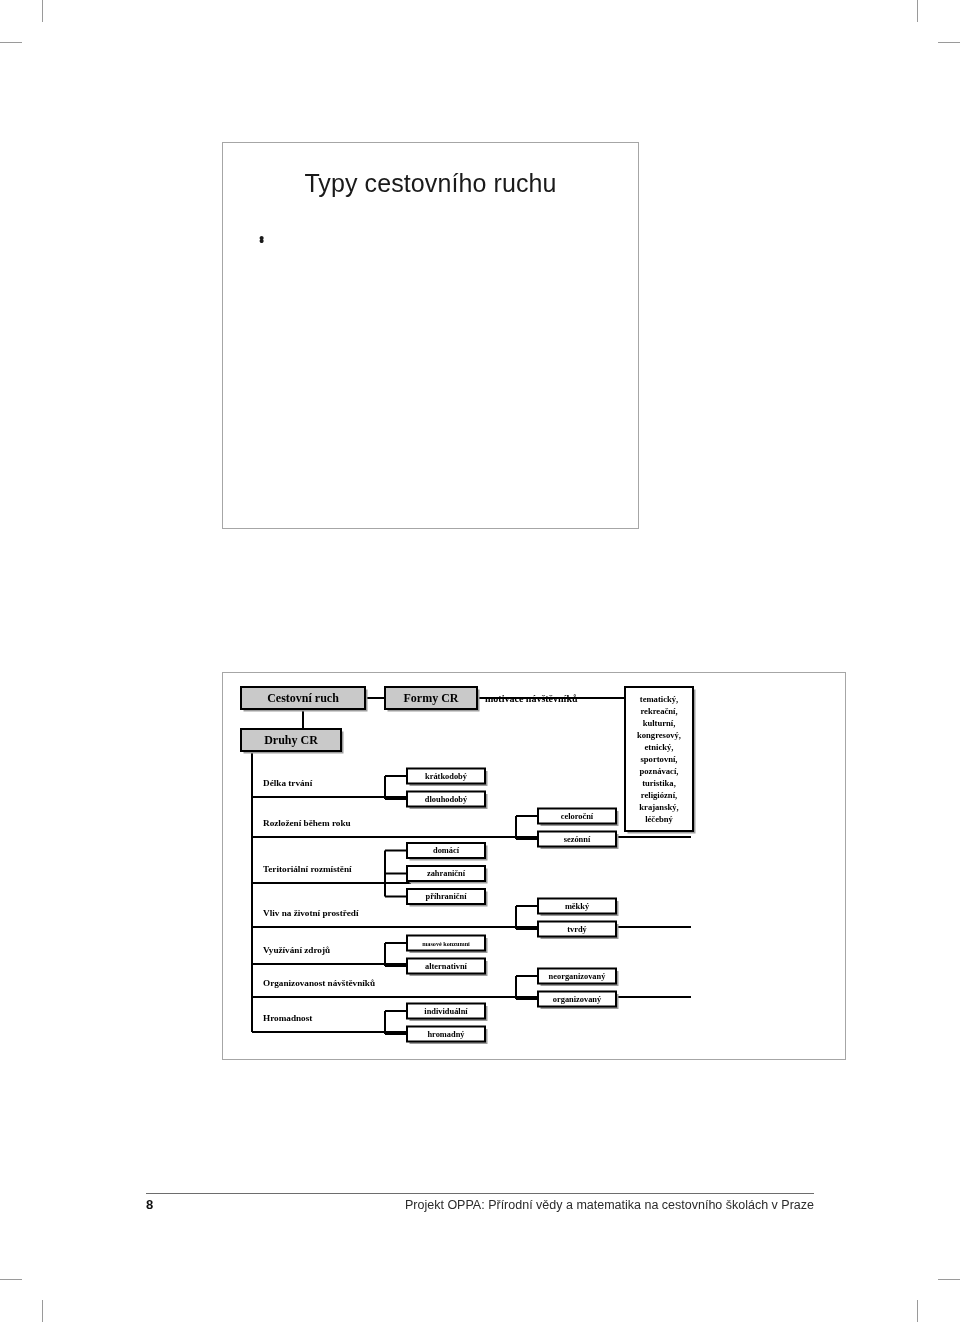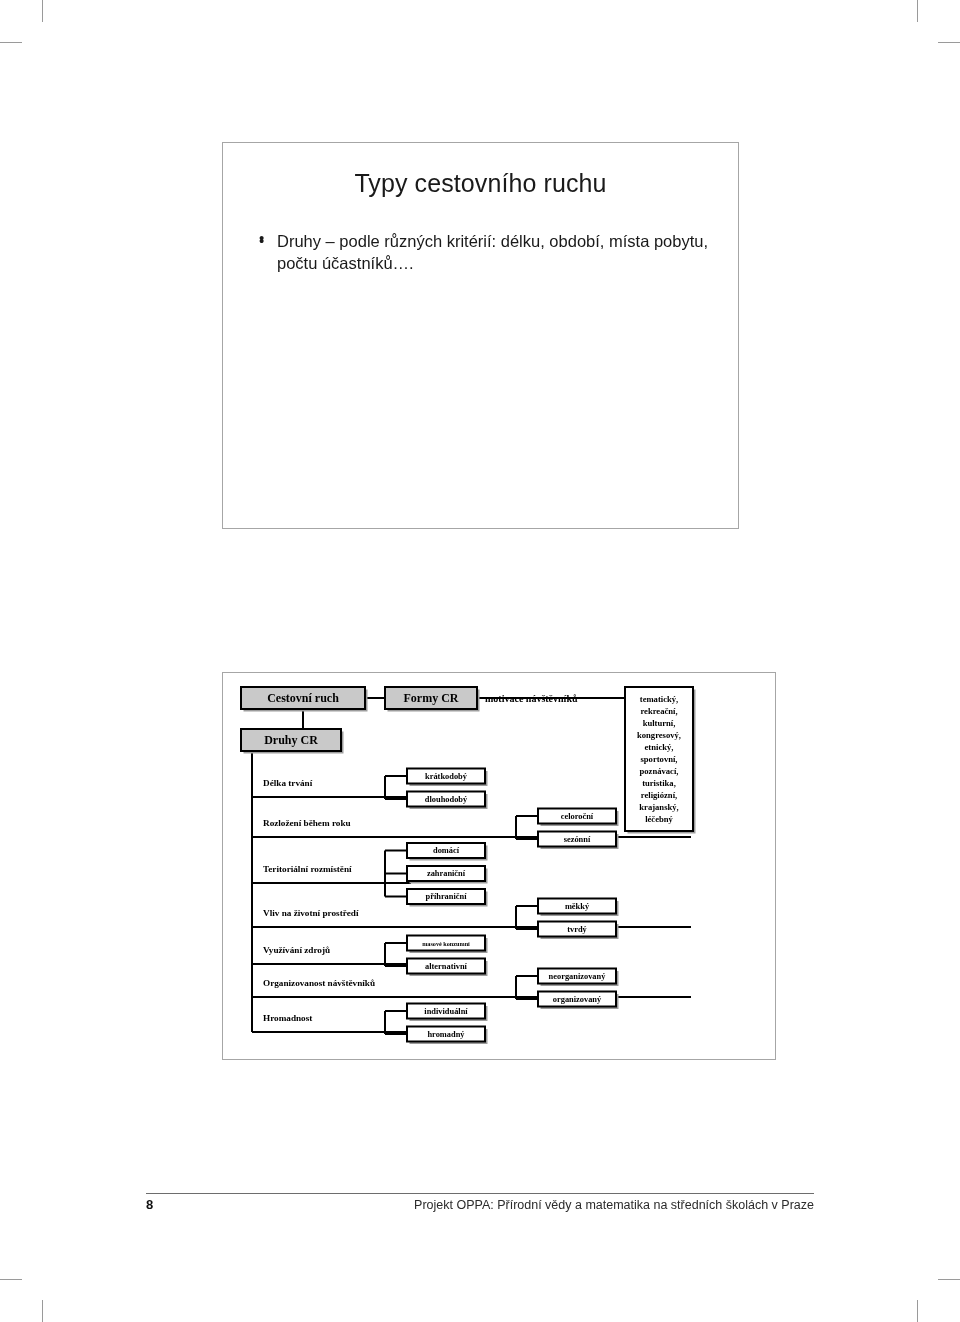--- a/index.html
+++ b/index.html
@@ -11,22 +11,22 @@
   
   .crop{position:absolute;background:#9a9a9a;}
   .crop.v{width:1px;height:22px;}
   .crop.h{height:1px;width:22px;}
 
   
   .slide{
     position:absolute;border:1px solid #a6a6a6;background:#fff;
     box-sizing:border-box;
   }
-  #slide-one{left:222px;top:142px;width:517px;height:387px;}
-  #slide-two{left:222px;top:672px;width:554px;height:388px;}
+  #slide-one{left:222px;top:142px;width:417px;height:387px;}
+  #slide-two{left:222px;top:672px;width:624px;height:388px;}
 
   
   .slide-title{
     position:absolute;left:0;right:0;top:26px;text-align:center;
     font-size:25px;color:#1a1a1a;letter-spacing:.1px;
   }
   .bullets{position:absolute;left:32px;right:22px;top:85px;}
   .bullet{
     position:relative;padding-left:22px;
     font-size:16.5px;line-height:1.33;color:#1a1a1a;
@@ -58,21 +58,20 @@
 <div class="crop h" style="left:938px;top:1279px;"></div>
 
 <div class="slide" id="slide-one">
   <div class="slide-title">Typy cestovního ruchu</div>
   <div class="bullets">
     <div class="bullet">
       <span class="dot">•</span>
     </div>
     <div class="bullet">
       <span class="dot">•</span>
-      <span>Druhy – podle různých kritérií: délku, období, místa pobytu, počtu účastníků….</span>
     </div>
   </div>
 </div>
 
 <div class="slide" id="slide-two">
   <div id="diagram">
     <svg width="517" height="388" viewBox="0 0 517 388" xmlns="http://www.w3.org/2000/svg" font-family="Liberation Serif, serif">
       <g id="svg-connectors" stroke="#000" stroke-width="2" fill="none">
           <line x1="142" y1="25" x2="162" y2="25"></line>
           <line x1="256" y1="25" x2="402" y2="25"></line>
@@ -229,13 +228,13 @@
             <rect x="184" y="353.5" width="78" height="15" fill="#ffffff" stroke="#000000" stroke-width="2"></rect>
             <text x="223" y="361" text-anchor="middle" dominant-baseline="central" font-size="8.4" font-weight="bold" fill="#000">hromadný</text>
           </g>
         </g>
     </svg>
   </div>
 </div>
 
 <div id="footer-rule"></div>
 <div id="page-number">8</div>
-<div id="footer-text">Projekt OPPA: Přírodní vědy a matematika na středních školách v Praze</div>
+<div id="footer-text">Projekt OPPA: Přírodní vědy a matematika na cestovního školách v Praze</div>
 
 </body></html>

